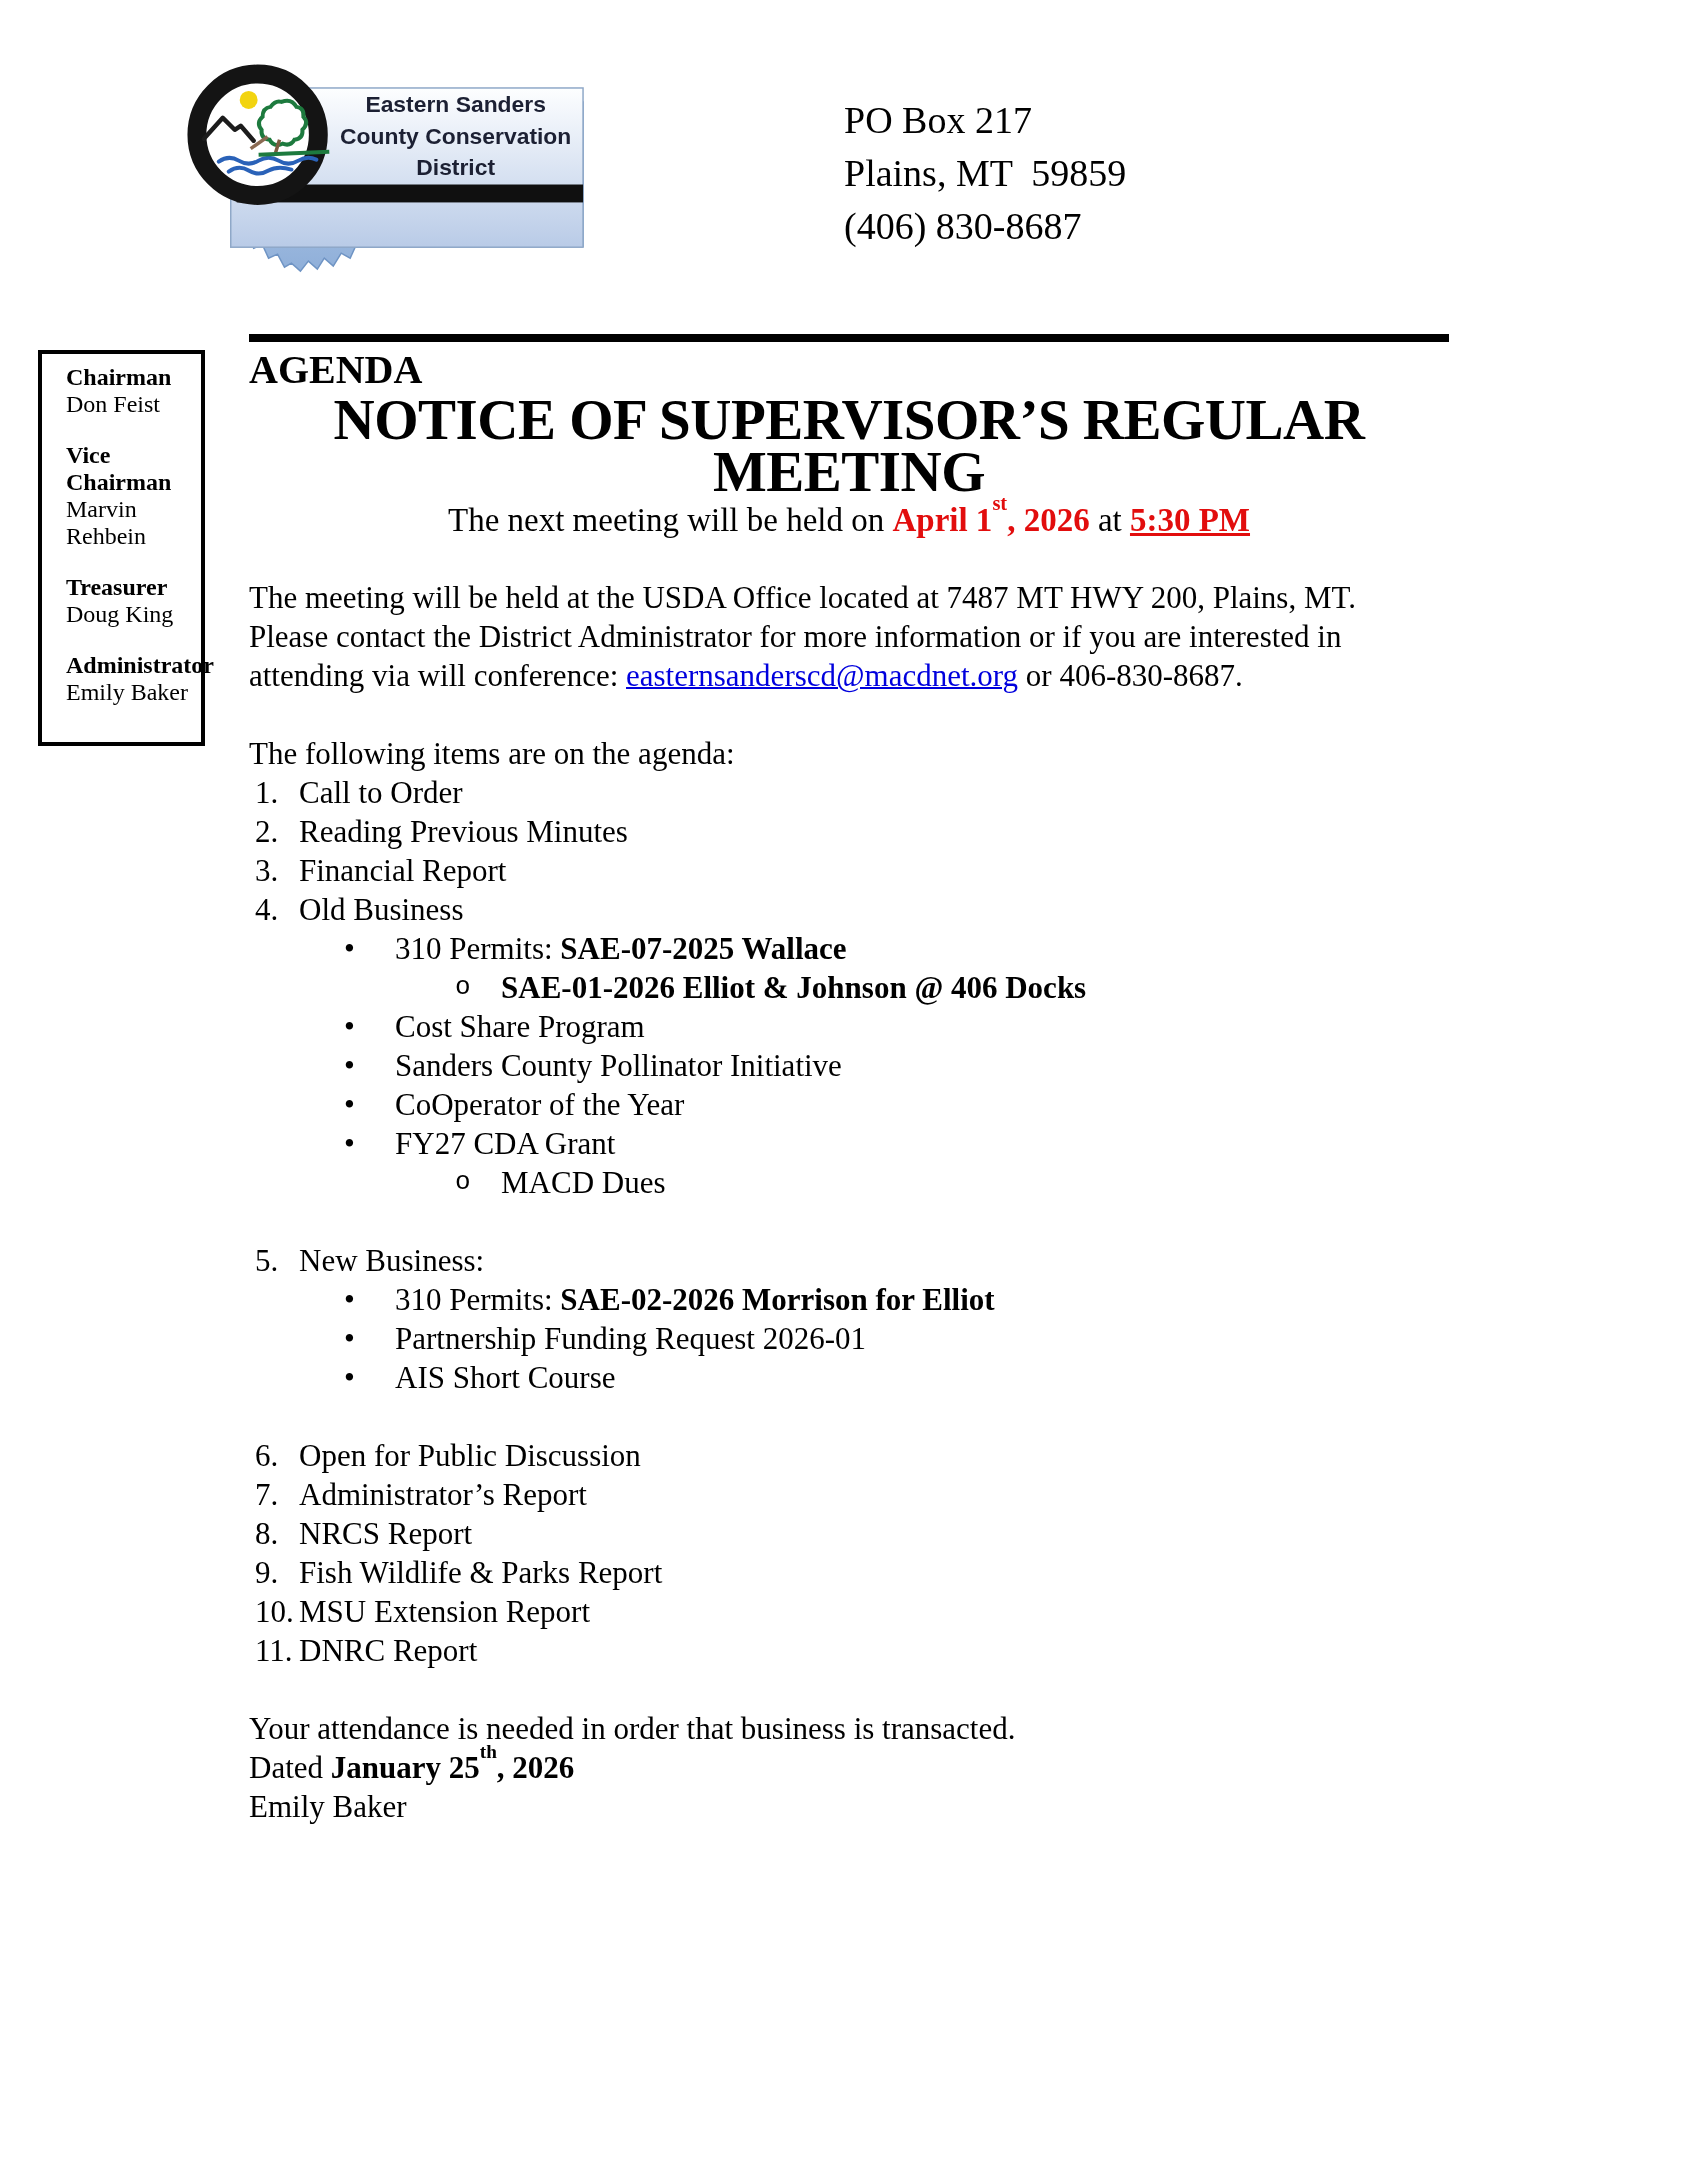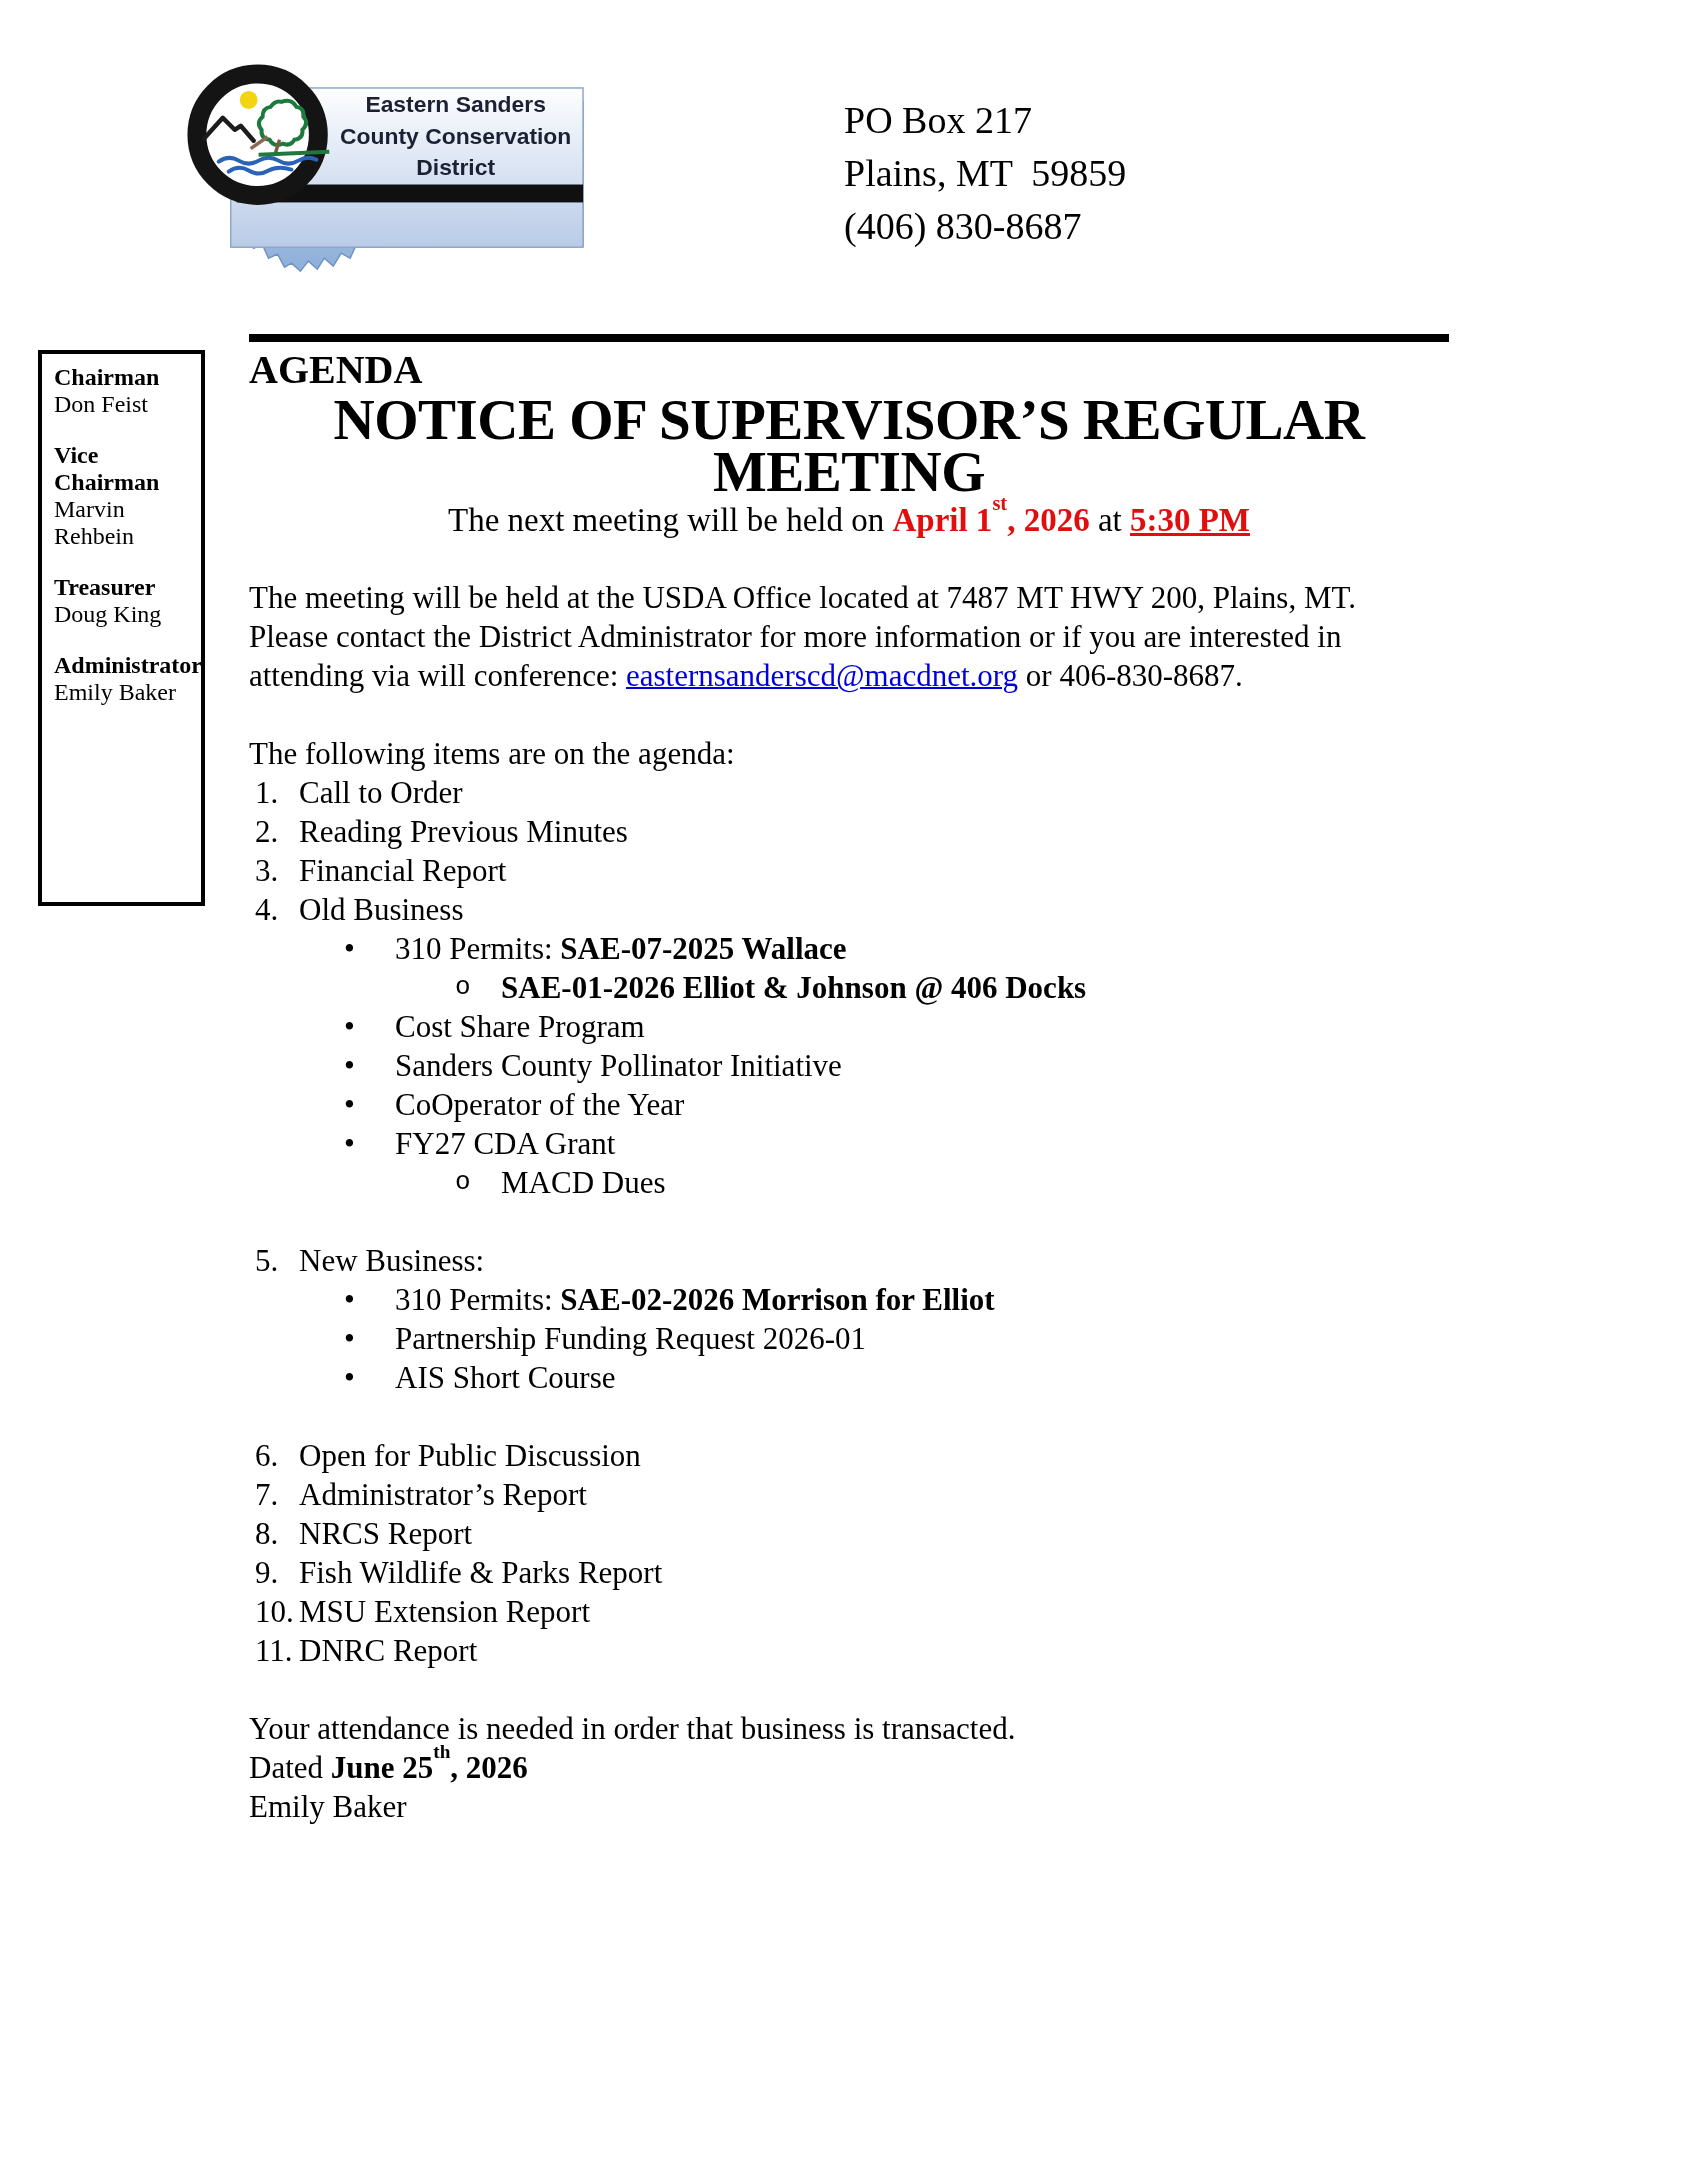--- a/index.html
+++ b/index.html
@@ -12,22 +12,22 @@
   
   .logo { position:absolute; left:179px; top:60px; width:413px; height:254px; }
   .contact {
     position:absolute; left:844px; top:94px;
     font-size:38px; line-height:53px;
   }
   .contact div { white-space:pre; }
 
   
   .officers {
-    position:absolute; left:38px; top:350px; width:167px; height:556px;
-    border:4px solid #000; padding:10px 4px 0 12px;
+    position:absolute; left:38px; top:350px; width:167px; height:396px;
+    border:4px solid #000; padding:10px 4px 0 24px;
     font-size:24px; line-height:27px;
   }
   .officers .group { margin-bottom:24px; }
   .officers .role { font-weight:bold; }
 
   
   .main { position:absolute; left:249px; top:334px; width:1200px; }
   .rule { height:8px; background:#000; }
   .h-agenda  { font-weight:bold; font-size:40px; line-height:48px; margin-top:4px; }
   .h-notice  { text-align:center; font-weight:bold; font-size:57px; line-height:52px; letter-spacing:-0.5px; }
@@ -153,17 +153,17 @@
       <div class="agline lvl0"><span class="marker">6.</span><span><span>Open for Public Discussion</span></span></div>
       <div class="agline lvl0"><span class="marker">7.</span><span><span>Administrator’s Report</span></span></div>
       <div class="agline lvl0"><span class="marker">8.</span><span><span>NRCS Report</span></span></div>
       <div class="agline lvl0"><span class="marker">9.</span><span><span>Fish Wildlife &amp; Parks Report</span></span></div>
       <div class="agline lvl0"><span class="marker">10.</span><span><span>MSU Extension Report</span></span></div>
       <div class="agline lvl0"><span class="marker">11.</span><span><span>DNRC Report</span></span></div>
     </div>
 
   <div class="body-text closing">
     <div>Your attendance is needed in order that business is transacted.</div>
-    <div><span>Dated </span><span class="b">June 25</span><sup class="b">th</sup><span class="b">, 2026</span></div>
+    <div><span>Dated </span><span class="b">January 25</span><sup class="b">th</sup><span class="b">, 2026</span></div>
     <div>Emily Baker</div>
   </div>
 </div>
 
 
 </body></html>

